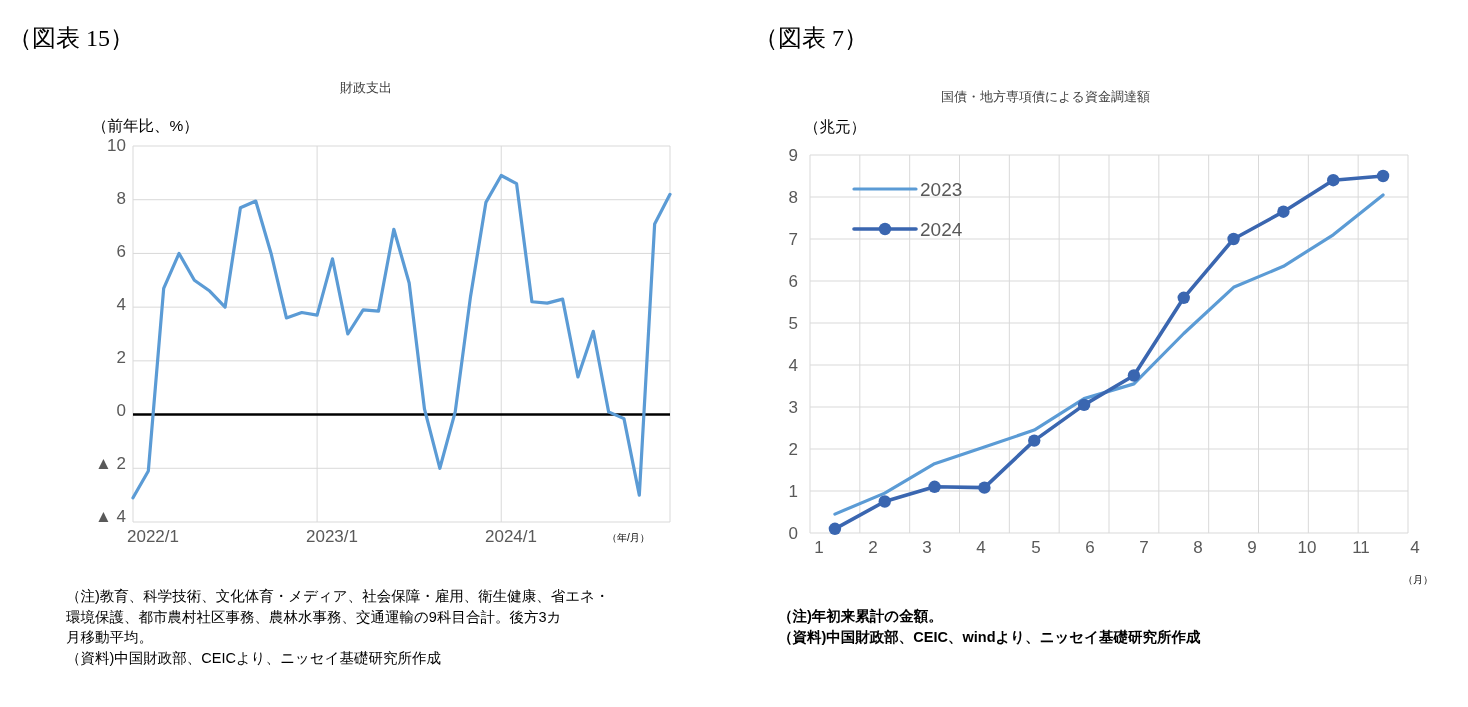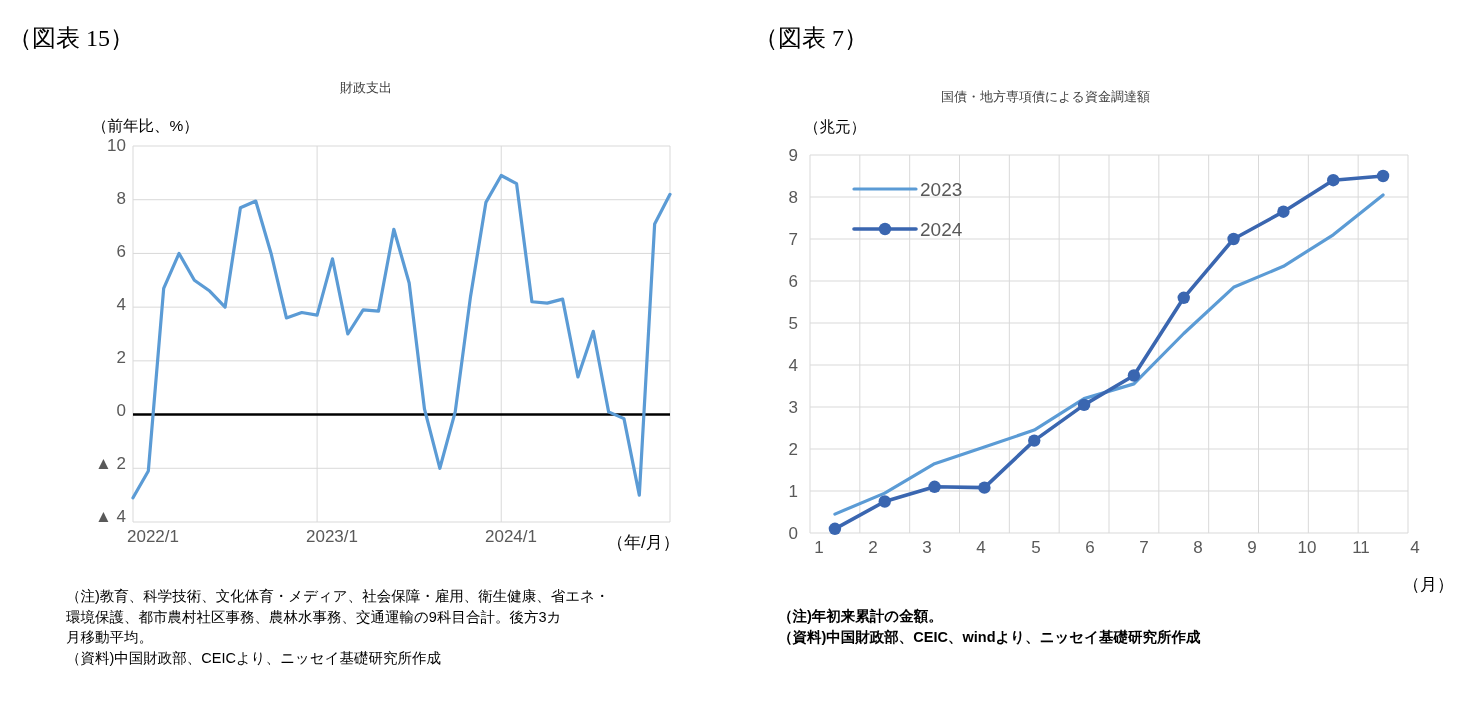--- a/index.html
+++ b/index.html
@@ -25,21 +25,21 @@
   }
   .ytick{
     position:absolute;font-size:17px;color:#595959;text-align:right;
     white-space:nowrap;font-family:"Liberation Sans","DejaVu Sans",sans-serif;
   }
   .xtick{
     position:absolute;font-size:17px;color:#595959;white-space:nowrap;
     text-align:center;font-family:"Liberation Sans","DejaVu Sans",sans-serif;
   }
   .xaxis-unit{
-    position:absolute;font-size:17px;color:#000;white-space:nowrap;
+    position:absolute;font-size:10px;color:#000;white-space:nowrap;
   }
   .notes{
     position:absolute;font-size:14.5px;color:#000;line-height:1.42;
     white-space:pre-line;font-family:"Liberation Sans","DejaVu Sans",sans-serif;
   }
   .plot{position:absolute;overflow:visible;}
   svg{display:block;overflow:visible;}
   .legend-label{
     font-size:19px;fill:#595959;
     font-family:"Liberation Sans","DejaVu Sans",sans-serif;

